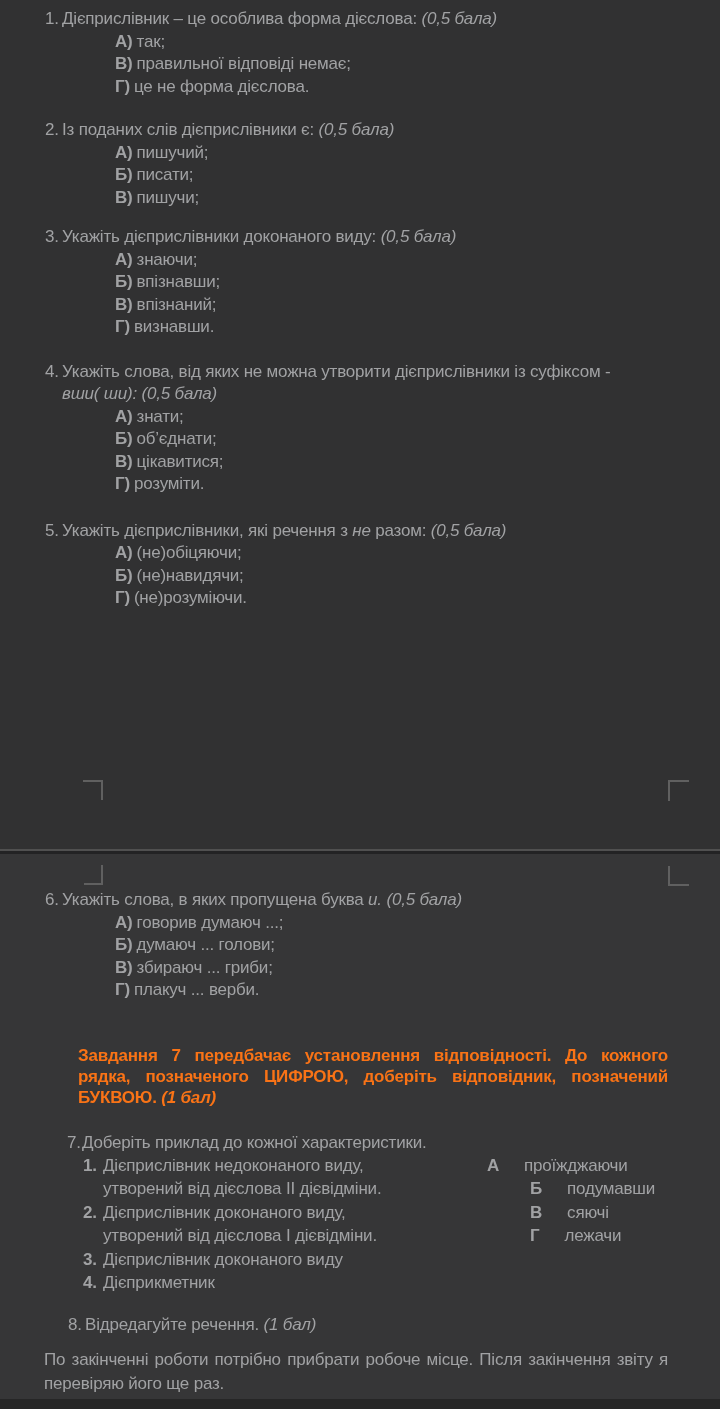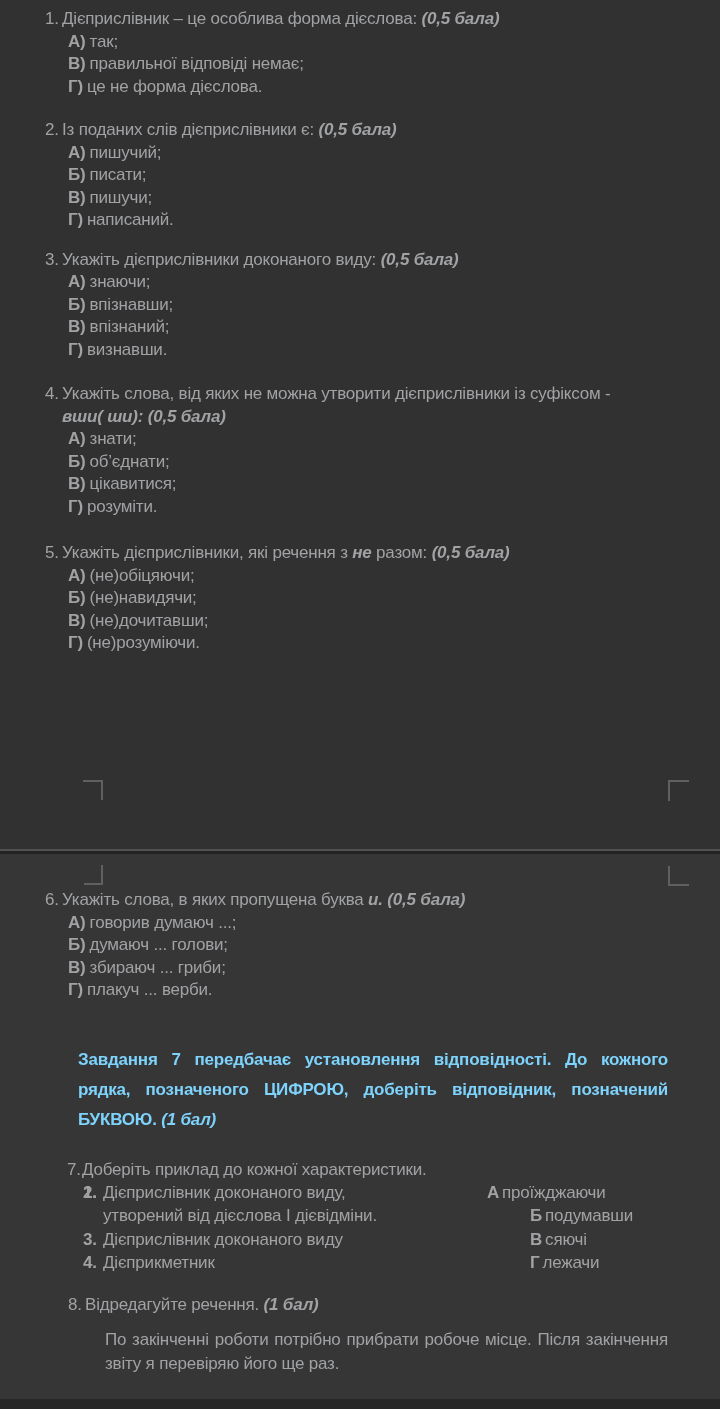--- a/index.html
+++ b/index.html
@@ -9,49 +9,49 @@
     font-size:17px; letter-spacing:-0.2px;
     color:#a1a2a4; background:#313132;
   }
   .page1 { position:relative; height:849px; background:#313132; box-sizing:border-box; padding-top:8px; }
   .page-divider { height:5px; background:#232324; border-top:2px solid #505050; box-sizing:border-box; }
   .page2 { position:relative; height:555px; background:#363637; box-sizing:border-box; padding-top:35px; }
 
   .q { line-height:22.5px; }
   .qhead { position:relative; padding-left:62px; padding-right:40px; }
   .qnum { position:absolute; left:45px; top:0; }
-  .opt { padding-left:68px; }
+  .opt { padding-left:115px; }
   .olet { font-weight:700; margin-right:4px; }
-  .em { font-style:italic;font-weight:bold; }
+  .em { font-style:italic; }
 
   .mt21 { margin-top:21px; } .mt17 { margin-top:17px; }
   .mt22 { margin-top:22px; } .mt24 { margin-top:24px; }
 
   .intro {
     margin:43px 52px 8px 78px; text-align:justify;
-    font-weight:700; line-height:30px; color:#7dd3fc;
+    font-weight:700; line-height:21px; color:#f97316;
   }
   .intro .em { font-weight:700; }
 
   .q7title { position:relative; margin-top:23px; padding-left:82px; line-height:23px; }
   .q7title .qnum { left:67px; }
 
   .match { position:relative; line-height:23.5px; }
   .match-left { margin-left:83px; width:320px; }
   .mitem { position:relative; padding-left:20px; }
   .mnum { position:absolute; left:0; top:0; font-weight:700; }
   .match-right { position:absolute; left:487px; top:0; }
   .mrow { white-space:nowrap; }
   .mrow.shift { padding-left:43px; }
   .mlet { font-weight:700; }
-  .mword { margin-left:3px;text-align:right; }
+  .mword { margin-left:25px;text-align:right; }
 
   .q8head { position:relative; margin-top:19px; padding-left:85px; line-height:22.5px; }
   .q8head .qnum { left:68px; }
-  .q8para { margin:12px 52px 0 105px; text-align:justify; line-height:23.5px; }
+  .q8para { margin:12px 52px 0 44px; text-align:justify; line-height:23.5px; }
 
   .crop { position:absolute; width:18px; height:18px; }
   .crop.tl-open { border-top:2px solid #606060; border-right:2px solid #606060; }   
   .crop.tr-open { border-top:2px solid #606060; border-left:2px solid #606060; }    
   .crop.bl-open { border-bottom:2px solid #606060; border-right:2px solid #606060; }
   .crop.br-open { border-bottom:2px solid #606060; border-left:2px solid #606060; } 
   .bottom-strip { position:absolute; left:0; bottom:0; width:720px; height:10px; background:#262626; }
 </style>
 </head>
 <body>
@@ -67,21 +67,20 @@
     <div class="opt"><span class="olet">Г)</span><span>це не форма дієслова.</span></div>
   </div>
 
   <div class="q mt21">
     <div class="qhead">
       <span class="qnum">2.</span><span>Із поданих слів дієприслівники є: </span><span class="em"></span><span></span><span class="em">(0,5 бала)</span>
     </div>
     <div class="opt"><span class="olet">А)</span><span>пишучий;</span></div>
     <div class="opt"><span class="olet">Б)</span><span>писати;</span></div>
     <div class="opt"><span class="olet">В)</span><span>пишучи;</span></div>
-    <div class="opt"><span class="olet">Г)</span><span>написаний.</span></div>
   </div>
 
   <div class="q mt17">
     <div class="qhead">
       <span class="qnum">3.</span><span>Укажіть дієприслівники доконаного виду: </span><span class="em"></span><span></span><span class="em">(0,5 бала)</span>
     </div>
     <div class="opt"><span class="olet">А)</span><span>знаючи;</span></div>
     <div class="opt"><span class="olet">Б)</span><span>впізнавши;</span></div>
     <div class="opt"><span class="olet">В)</span><span>впізнаний;</span></div>
     <div class="opt"><span class="olet">Г)</span><span>визнавши.</span></div>
@@ -97,21 +96,20 @@
     <div class="opt"><span class="olet">В)</span><span>цікавитися;</span></div>
     <div class="opt"><span class="olet">Г)</span><span>розуміти.</span></div>
   </div>
 
   <div class="q mt24">
     <div class="qhead">
       <span class="qnum">5.</span><span>Укажіть дієприслівники, які речення з </span><span class="em">не</span><span> разом: </span><span class="em">(0,5 бала)</span>
     </div>
     <div class="opt"><span class="olet">А)</span><span>(не)обіцяючи;</span></div>
     <div class="opt"><span class="olet">Б)</span><span>(не)навидячи;</span></div>
-    <div class="opt"><span class="olet">В)</span><span>(не)дочитавши;</span></div>
     <div class="opt"><span class="olet">Г)</span><span>(не)розуміючи.</span></div>
   </div>
 
   <div class="crop tl-open" style="left:83px; top:780px;"></div>
   <div class="crop tr-open" style="left:668px; top:780px; width:19px; height:19px;"></div>
 </div>
 
 <div class="page-divider"></div>
 
 <div class="page2">
@@ -129,21 +127,21 @@
   </div>
 
   <div class="intro"><span>Завдання 7 передбачає установлення відповідності. До кожного рядка, позначеного ЦИФРОЮ, доберіть відповідник, позначений БУКВОЮ. </span><span class="em">(1 бал)</span></div>
 
   <div class="q7title">
     <span class="qnum">7.</span><span>Доберіть приклад до кожної характеристики.</span>
   </div>
 
   <div class="match">
     <div class="match-left">
-      <div class="mitem"><span class="mnum">1.</span></div>
+      <div class="mitem"><span class="mnum">1.</span><span>Дієприслівник недоконаного виду, утворений від дієслова ІІ дієвідміни.</span></div>
       <div class="mitem"><span class="mnum">2.</span><span>Дієприслівник доконаного виду, утворений від дієслова І дієвідміни.</span></div>
       <div class="mitem"><span class="mnum">3.</span><span>Дієприслівник доконаного виду</span></div>
       <div class="mitem"><span class="mnum">4.</span><span>Дієприкметник</span></div>
     </div>
     <div class="match-right">
       <div class="mrow"><span class="mlet">А</span><span class="mword">проїжджаючи</span></div>
       <div class="mrow shift"><span class="mlet">Б</span><span class="mword">подумавши</span></div>
       <div class="mrow shift"><span class="mlet">В</span><span class="mword">сяючі</span></div>
       <div class="mrow shift"><span class="mlet">Г</span><span class="mword">лежачи</span></div>
     </div>

